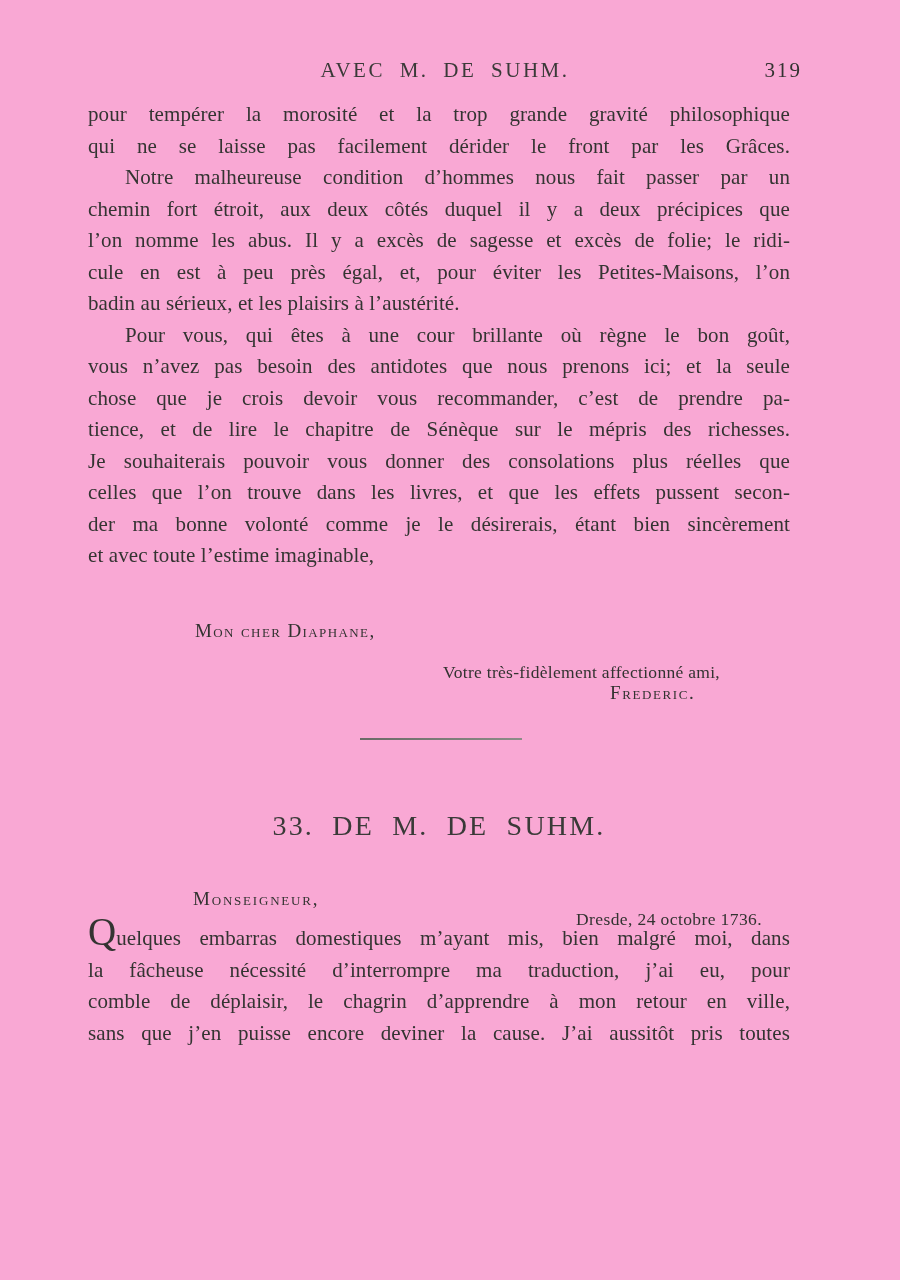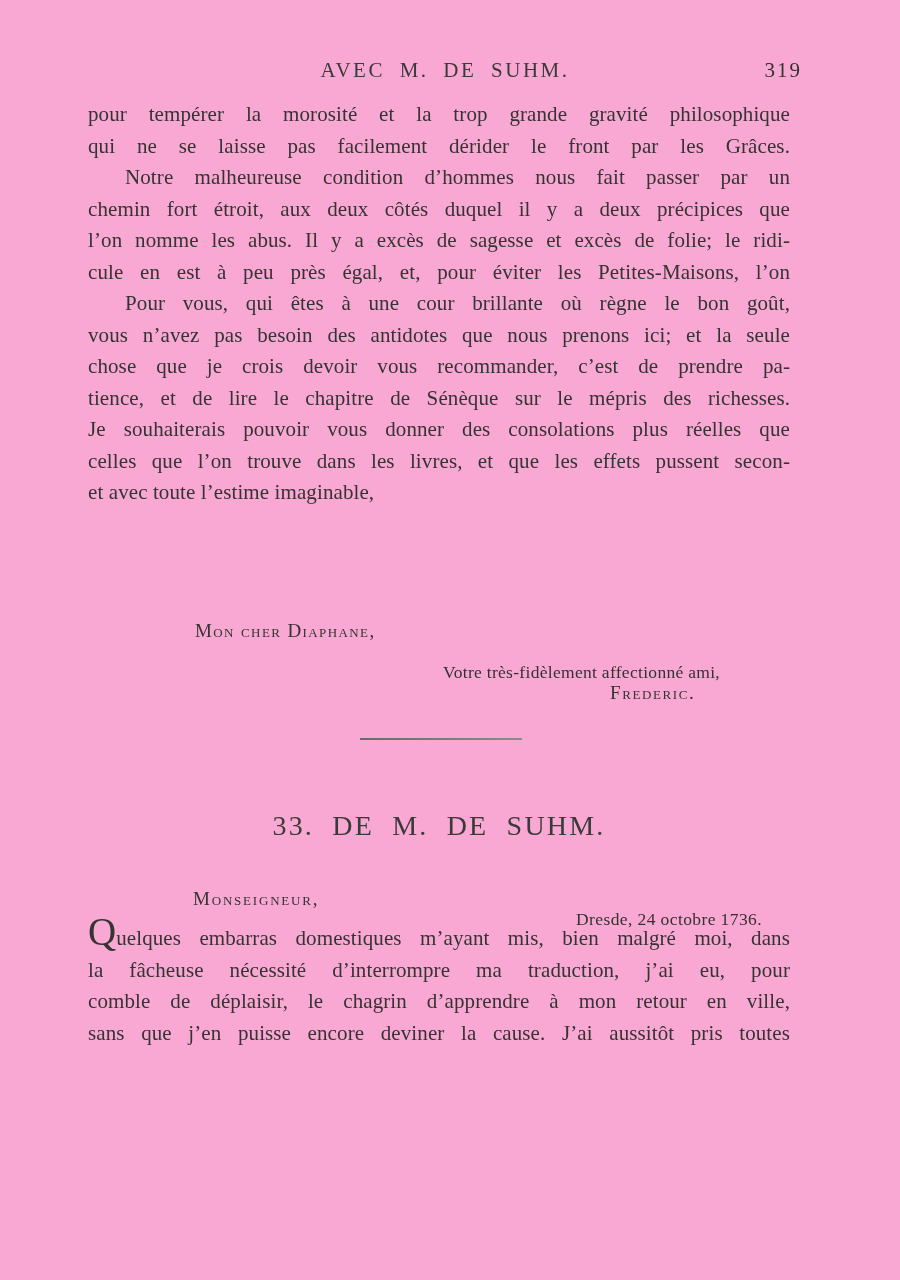--- a/index.html
+++ b/index.html
@@ -121,26 +121,28 @@
     <div class="page-number">319</div>
   </div>
 
   <div class="textblock" id="body32">
     <div class="line">pour tempérer la morosité et la trop grande gravité philosophique</div>
     <div class="line">qui ne se laisse pas facilement dérider le front par les Grâces.</div>
     <div class="line indent">Notre malheureuse condition d’hommes nous fait passer par un</div>
     <div class="line">chemin fort étroit, aux deux côtés duquel il y a deux précipices que</div>
     <div class="line">l’on nomme les abus. Il y a excès de sagesse et excès de folie; le ridi-</div>
     <div class="line">cule en est à peu près égal, et, pour éviter les Petites-Maisons, l’on</div>
+    <div class="line short">badin au sérieux, et les plaisirs à l’austérité.</div>
     <div class="line indent">Pour vous, qui êtes à une cour brillante où règne le bon goût,</div>
     <div class="line">vous n’avez pas besoin des antidotes que nous prenons ici; et la seule</div>
     <div class="line">chose que je crois devoir vous recommander, c’est de prendre pa-</div>
     <div class="line">tience, et de lire le chapitre de Sénèque sur le mépris des richesses.</div>
     <div class="line">Je souhaiterais pouvoir vous donner des consolations plus réelles que</div>
     <div class="line">celles que l’on trouve dans les livres, et que les effets pussent secon-</div>
+    <div class="line">der ma bonne volonté comme je le désirerais, étant bien sincèrement</div>
     <div class="line short">et avec toute l’estime imaginable,</div>
   </div>
 
   <div class="closing-salutation">Mon cher Diaphane,</div>
   <div class="valediction">Votre très-fidèlement affectionné ami,</div>
   <div class="signature">Frederic.</div>
 
   <div class="section-divider"></div>
 
   <div class="letter-heading">33. DE M. DE SUHM.</div>

